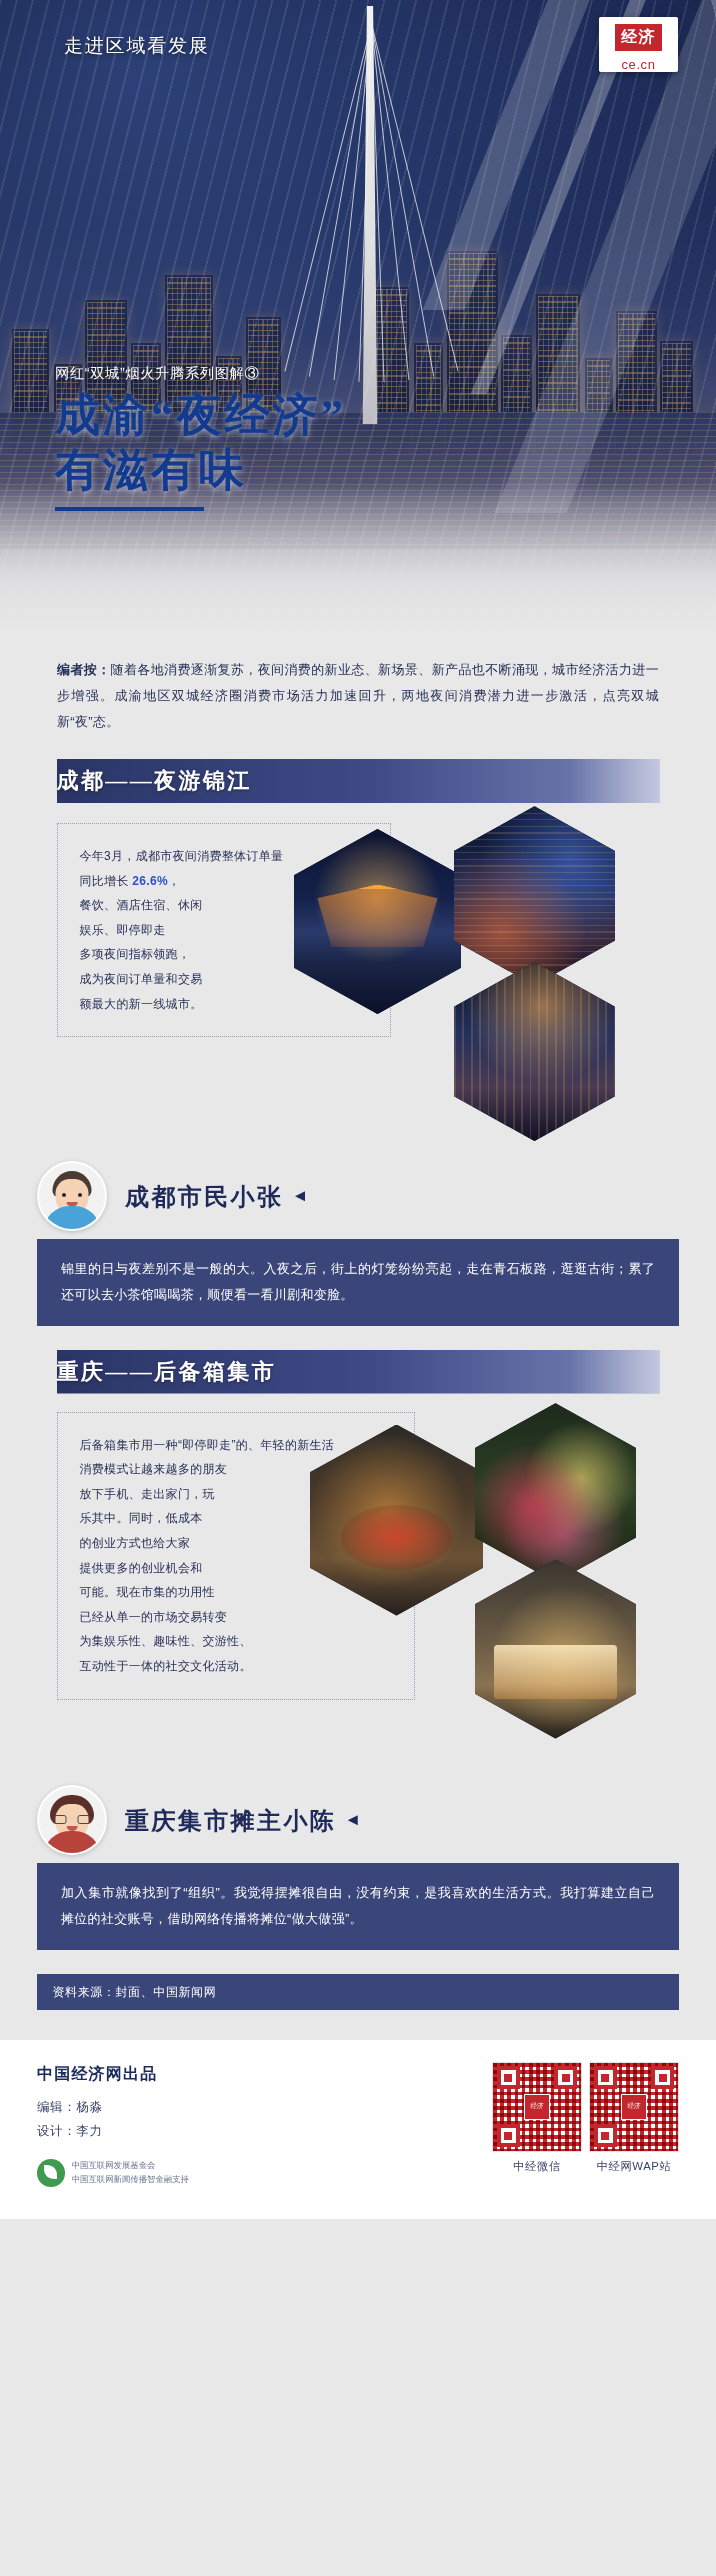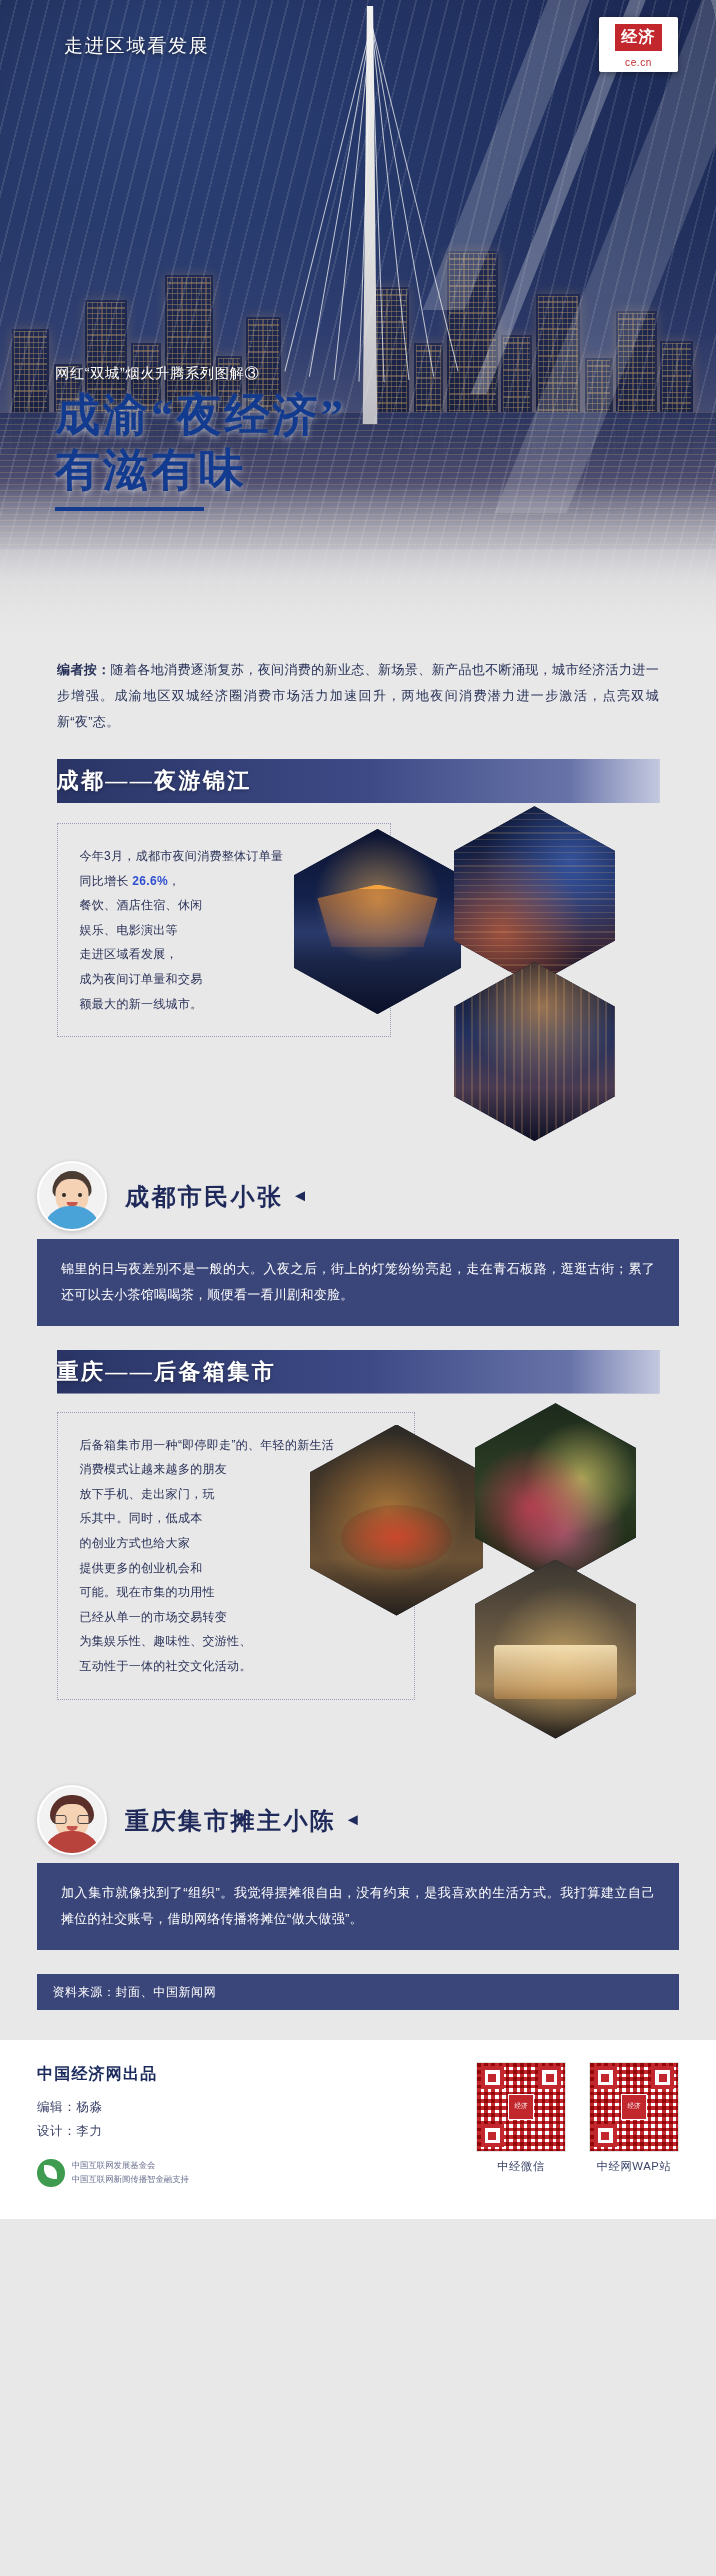--- a/index.html
+++ b/index.html
@@ -127,21 +127,21 @@
     color: #fff;
     font-size: 16px;
     letter-spacing: 1.2px;
     padding: 3px 6.6px 3.6px;
     font-weight: bold;
   }
   .logo-sub {
     display: block;
     margin-top: 5.4px;
     color: #c1272d;
-    font-size: 10px;
+    font-size: 13px;
     letter-spacing: 0.6px;
   }
 
   .hero-text { position: absolute; left: 55px; top: 364px; width: 454px; }
   .series-label {
     display: inline-block;
     color: #ffffff;
     font-size: 14.3px;
     letter-spacing: 0.6px;
     padding-bottom: 5.4px;
@@ -398,21 +398,21 @@
     position: relative;
     flex: 0 0 auto;
   }
   .f-leaf::after{
     content:"";position:absolute;left:7.2px;top:6px;width:13px;height:14.3px;
     background:#fff; border-radius: 0 9.6px 0 9.6px;
   }
   .f-credit-text { color: #6b7190; font-size: 8.4px; line-height: 1.6; }
   .qr-wrap {
     position: absolute; right: 37px; top: 21.5px;
-    display: flex; gap: 23px; padding-left: 42px;
+    display: flex; gap: 7px; padding-left: 42px;
   }
   .qr-item { text-align: center; }
   .qr {
     width: 90px; height: 90px;
     background-color: #fff;
     background-image:
       repeating-linear-gradient(90deg, #c1272d 0 3.6px, #ffffff 3.6px 7.2px),
       repeating-linear-gradient(180deg, #c1272d 0 3.6px, #ffffff 3.6px 7.2px);
     background-blend-mode: multiply;
     border: 0.6px solid #e2e2e2;
@@ -503,22 +503,22 @@
 
     <div class="banner">
       <span class="banner-text">成都——夜游锦江</span>
     </div>
 
     <div style="position:relative;height:310px;">
       <div class="dotted-panel">
         <div>今年3月，成都市夜间消费整体订单量</div>
         <div>同比增长 <span class="hl">26.6%</span>，</div>
         <div>餐饮、酒店住宿、休闲</div>
-        <div>娱乐、电影演出等</div>
-        <div>走进区域看发展，</div>
+        <div>娱乐、即停即走</div>
+        <div>多项夜间指标领跑，</div>
         <div>成为夜间订单量和交易</div>
         <div>额最大的新一线城市。</div>
       </div>
 
       <div class="hex-cluster" style="left:0;top:0;width:716px;height:310px;">
         <div class="hex" style="left:294px;top:6px;width:167px;height:185px;">
           <div class="ph ph-temple"></div>
         </div>
         <div class="hex" style="left:454px;top:-16.7px;width:161px;height:179px;">
           <div class="ph ph-night"></div>

